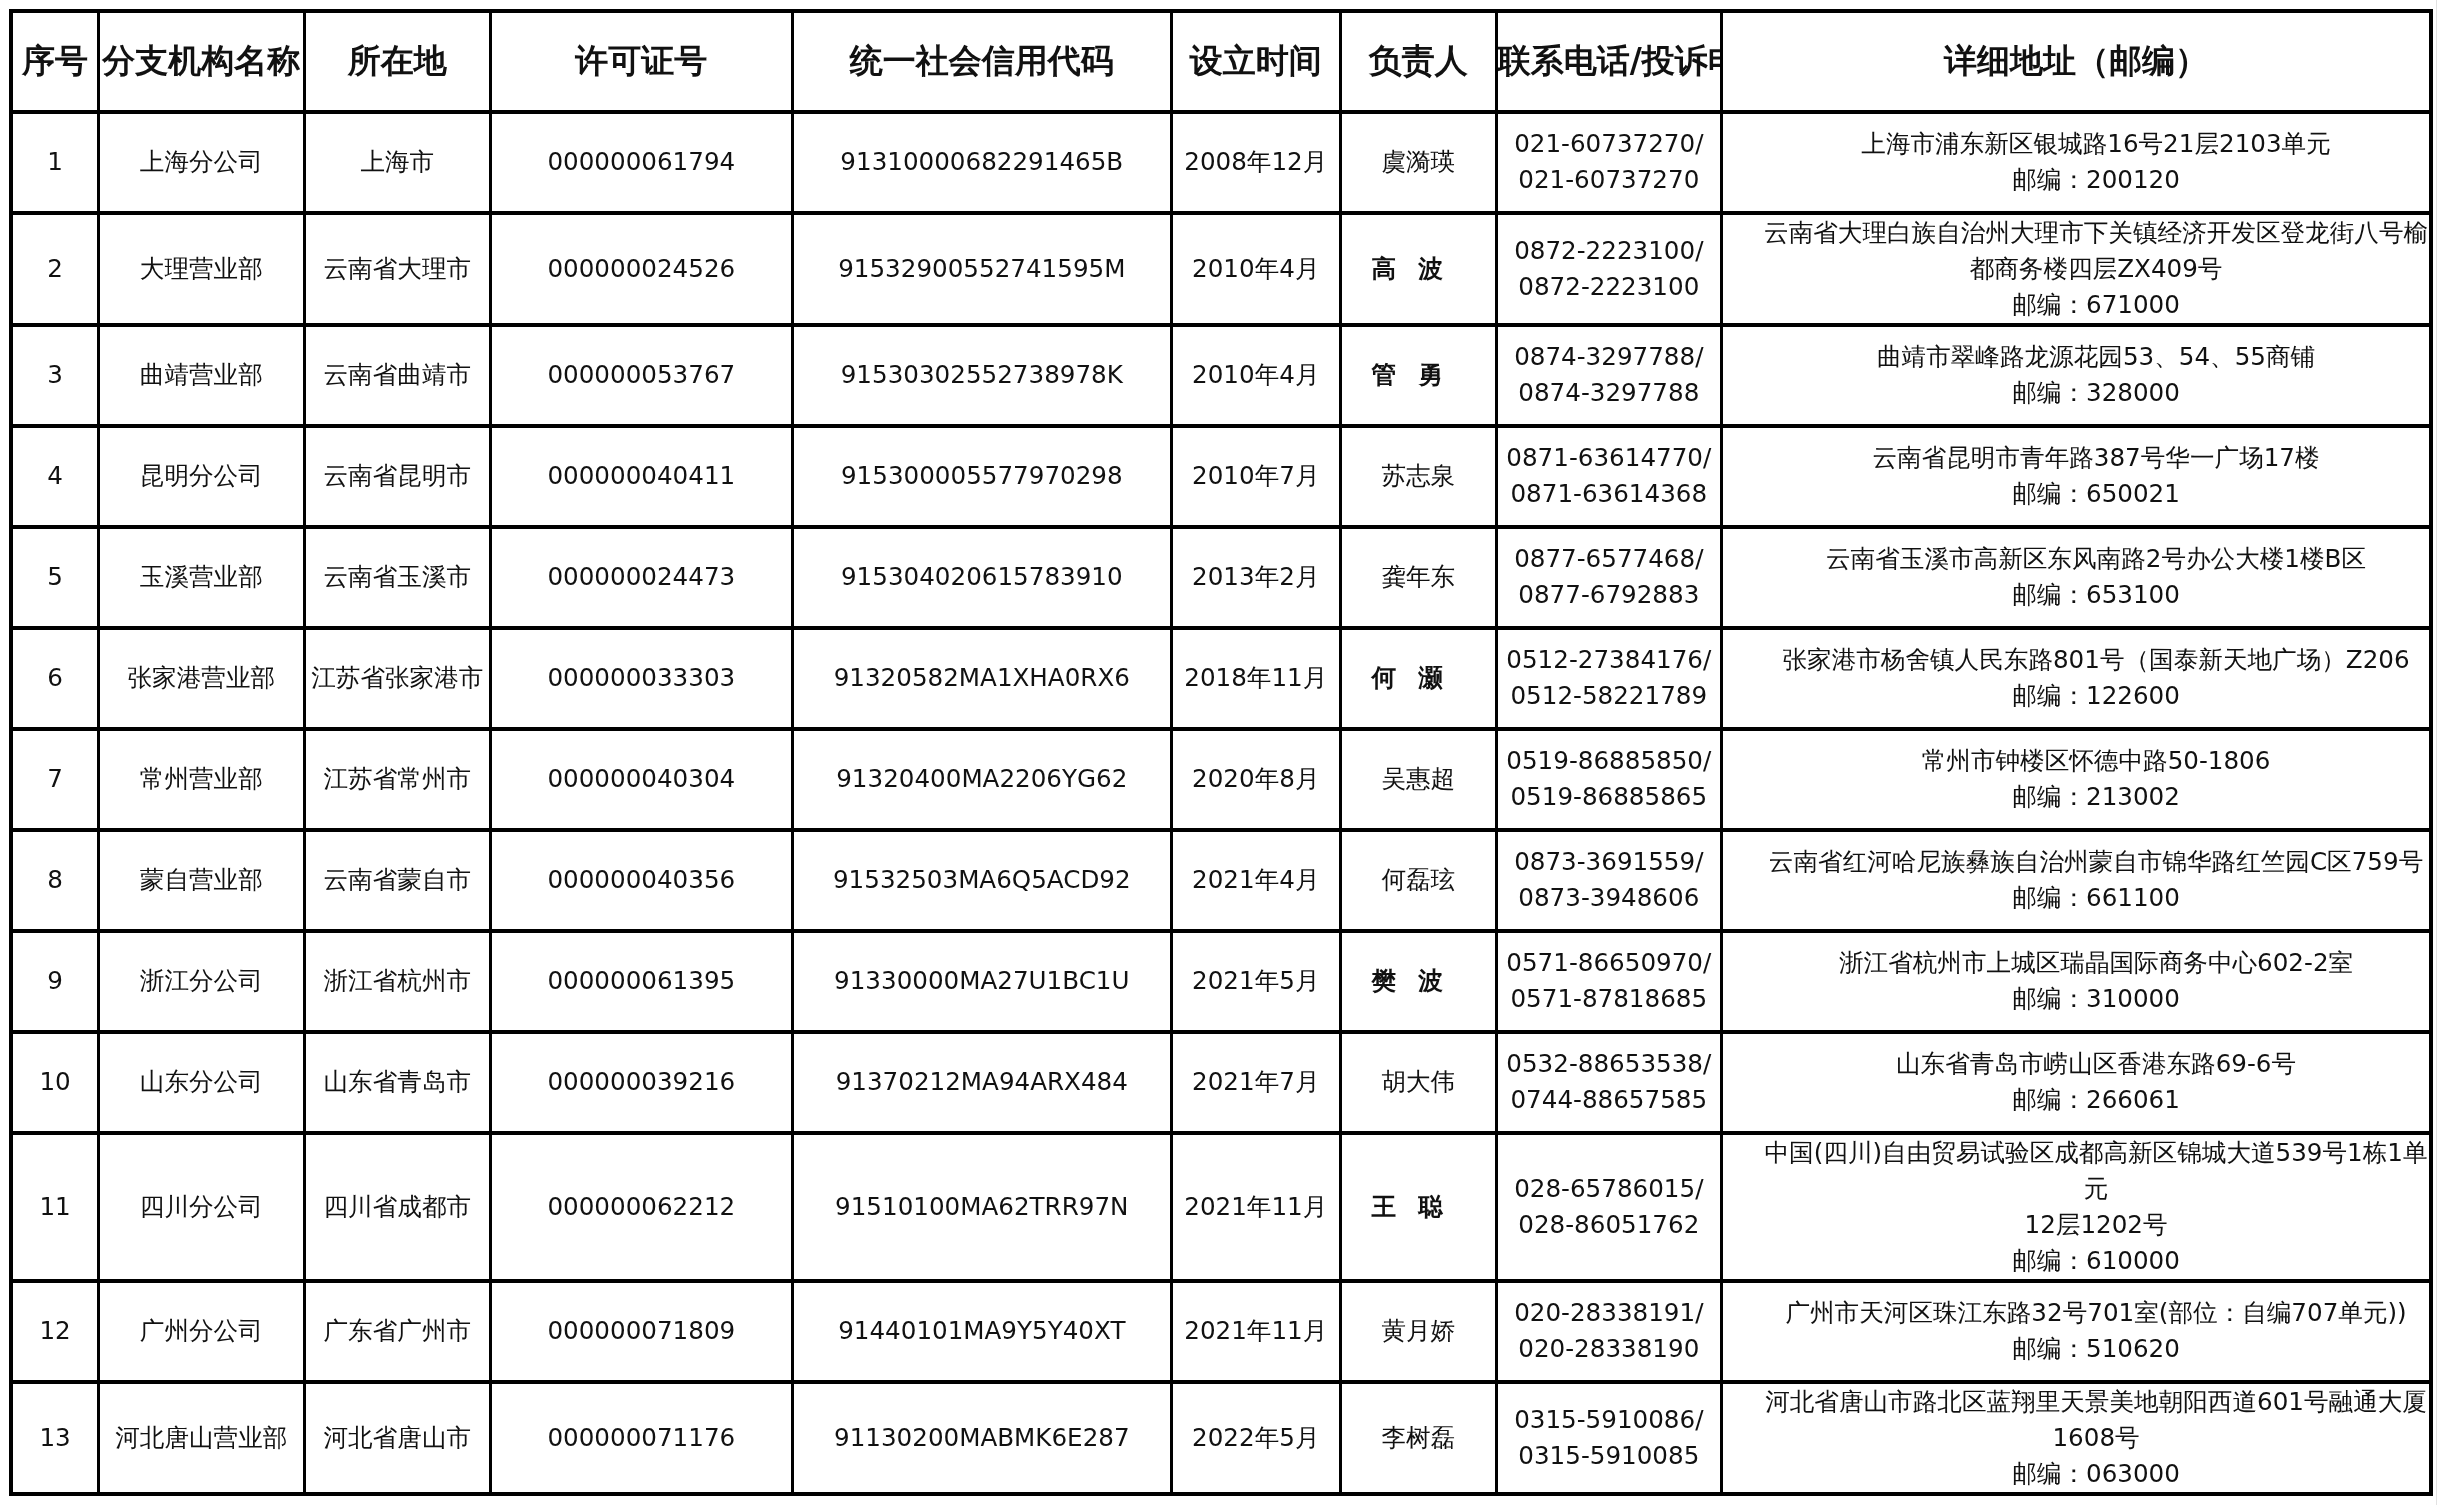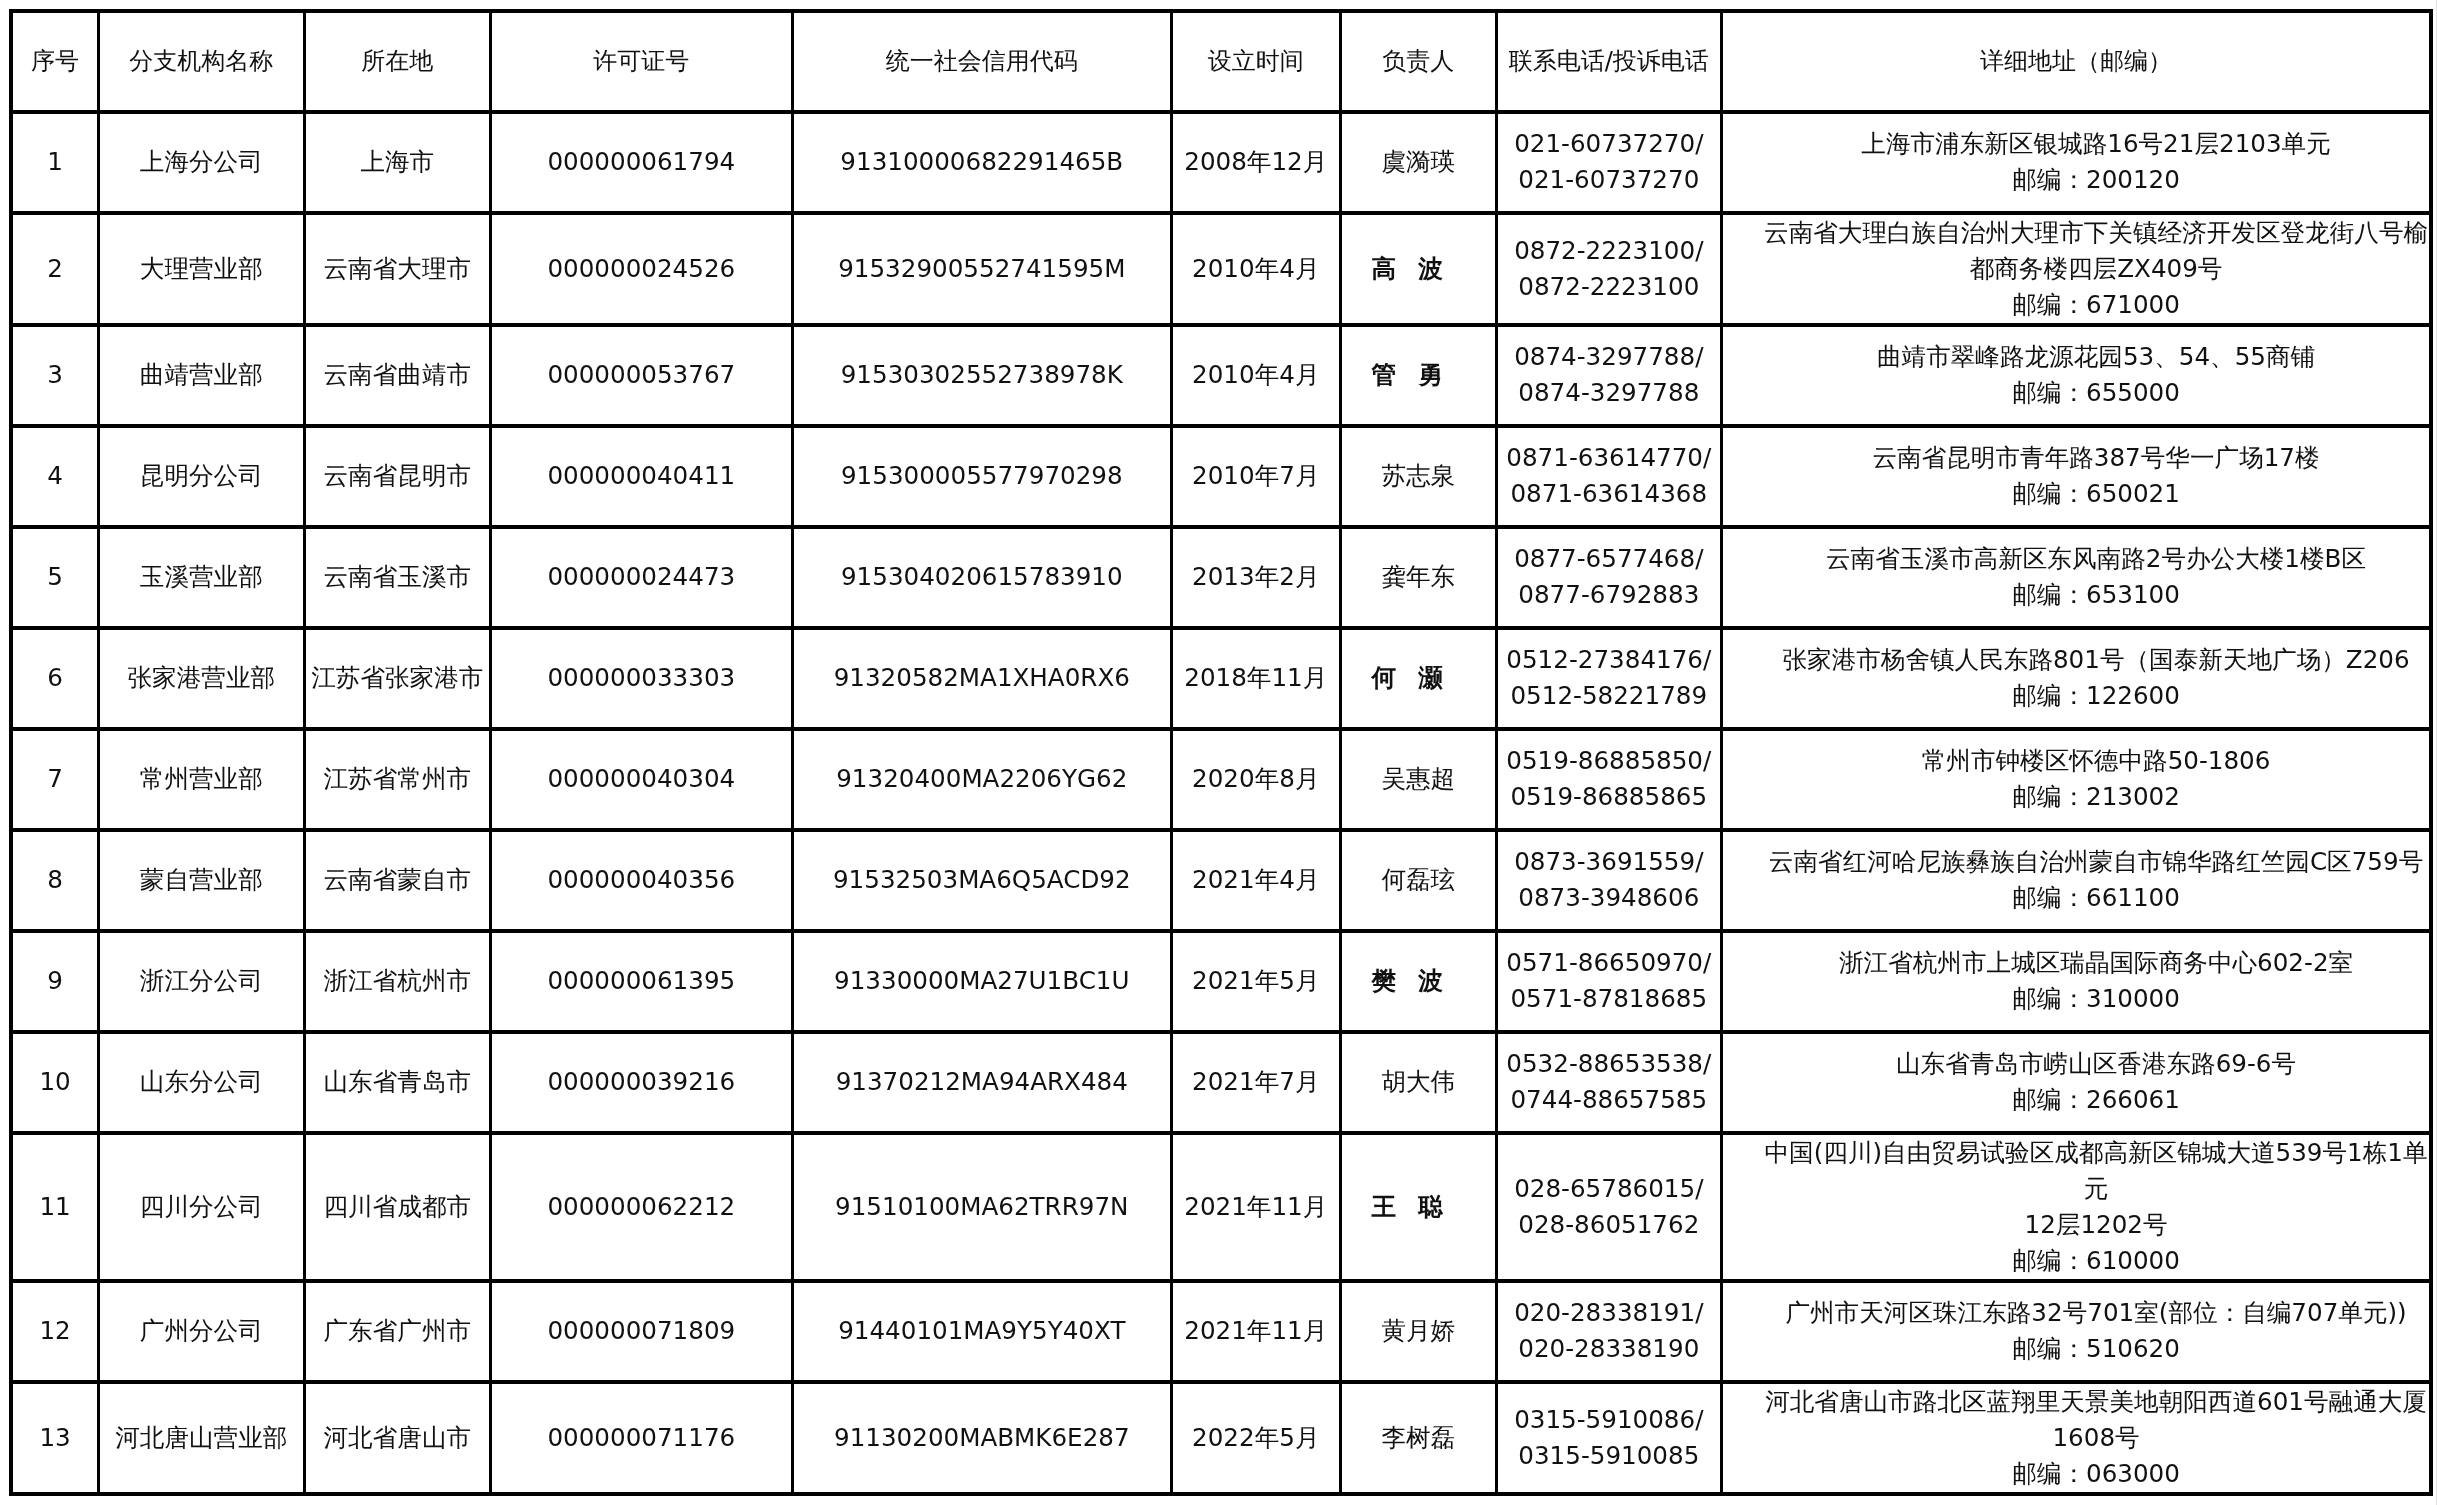--- a/index.html
+++ b/index.html
@@ -37,22 +37,22 @@
     border-right: 3.3px solid #000;
     border-top: 4.7px solid #000;
     border-bottom: 4.7px solid #000;
     padding: 0;
     vertical-align: middle;
     text-align: center;
     overflow: hidden;
   }
   table.branches th {
     height: 97px;
-    font-weight: normal;
-    font-size: 24px;
+    font-weight: bold;
+    font-size: 33px;
     letter-spacing: 0px;
     white-space: nowrap;
   }
   table.branches td {
     height: 97px;
     font-size: 24.6px;
     line-height: 36px;
   }
   td.nowrap { white-space: nowrap; }
   td.addr {
@@ -149,21 +149,21 @@
     <td class="nowrap">000000053767</td>
     <td class="nowrap">91530302552738978K</td>
     <td class="nowrap">2010年4月</td>
     <td class="nowrap name-spaced">管勇</td>
     <td class="nowrap">
       <span class="phone-line">0874-3297788/</span>
       <span class="phone-line">0874-3297788</span>
     </td>
     <td class="addr">
       <span class="addr-lines"><span class="addr-line">曲靖市翠峰路龙源花园53、54、55商铺</span></span>
-      <span class="addr-line">邮编：655000</span>
+      <span class="addr-line">邮编：328000</span>
     </td>
   </tr>
 
   <tr>
     <td class="nowrap">4</td>
     <td class="nowrap">昆明分公司</td>
     <td class="nowrap">云南省昆明市</td>
     <td class="nowrap">000000040411</td>
     <td class="nowrap">915300005577970298</td>
     <td class="nowrap">2010年7月</td>

